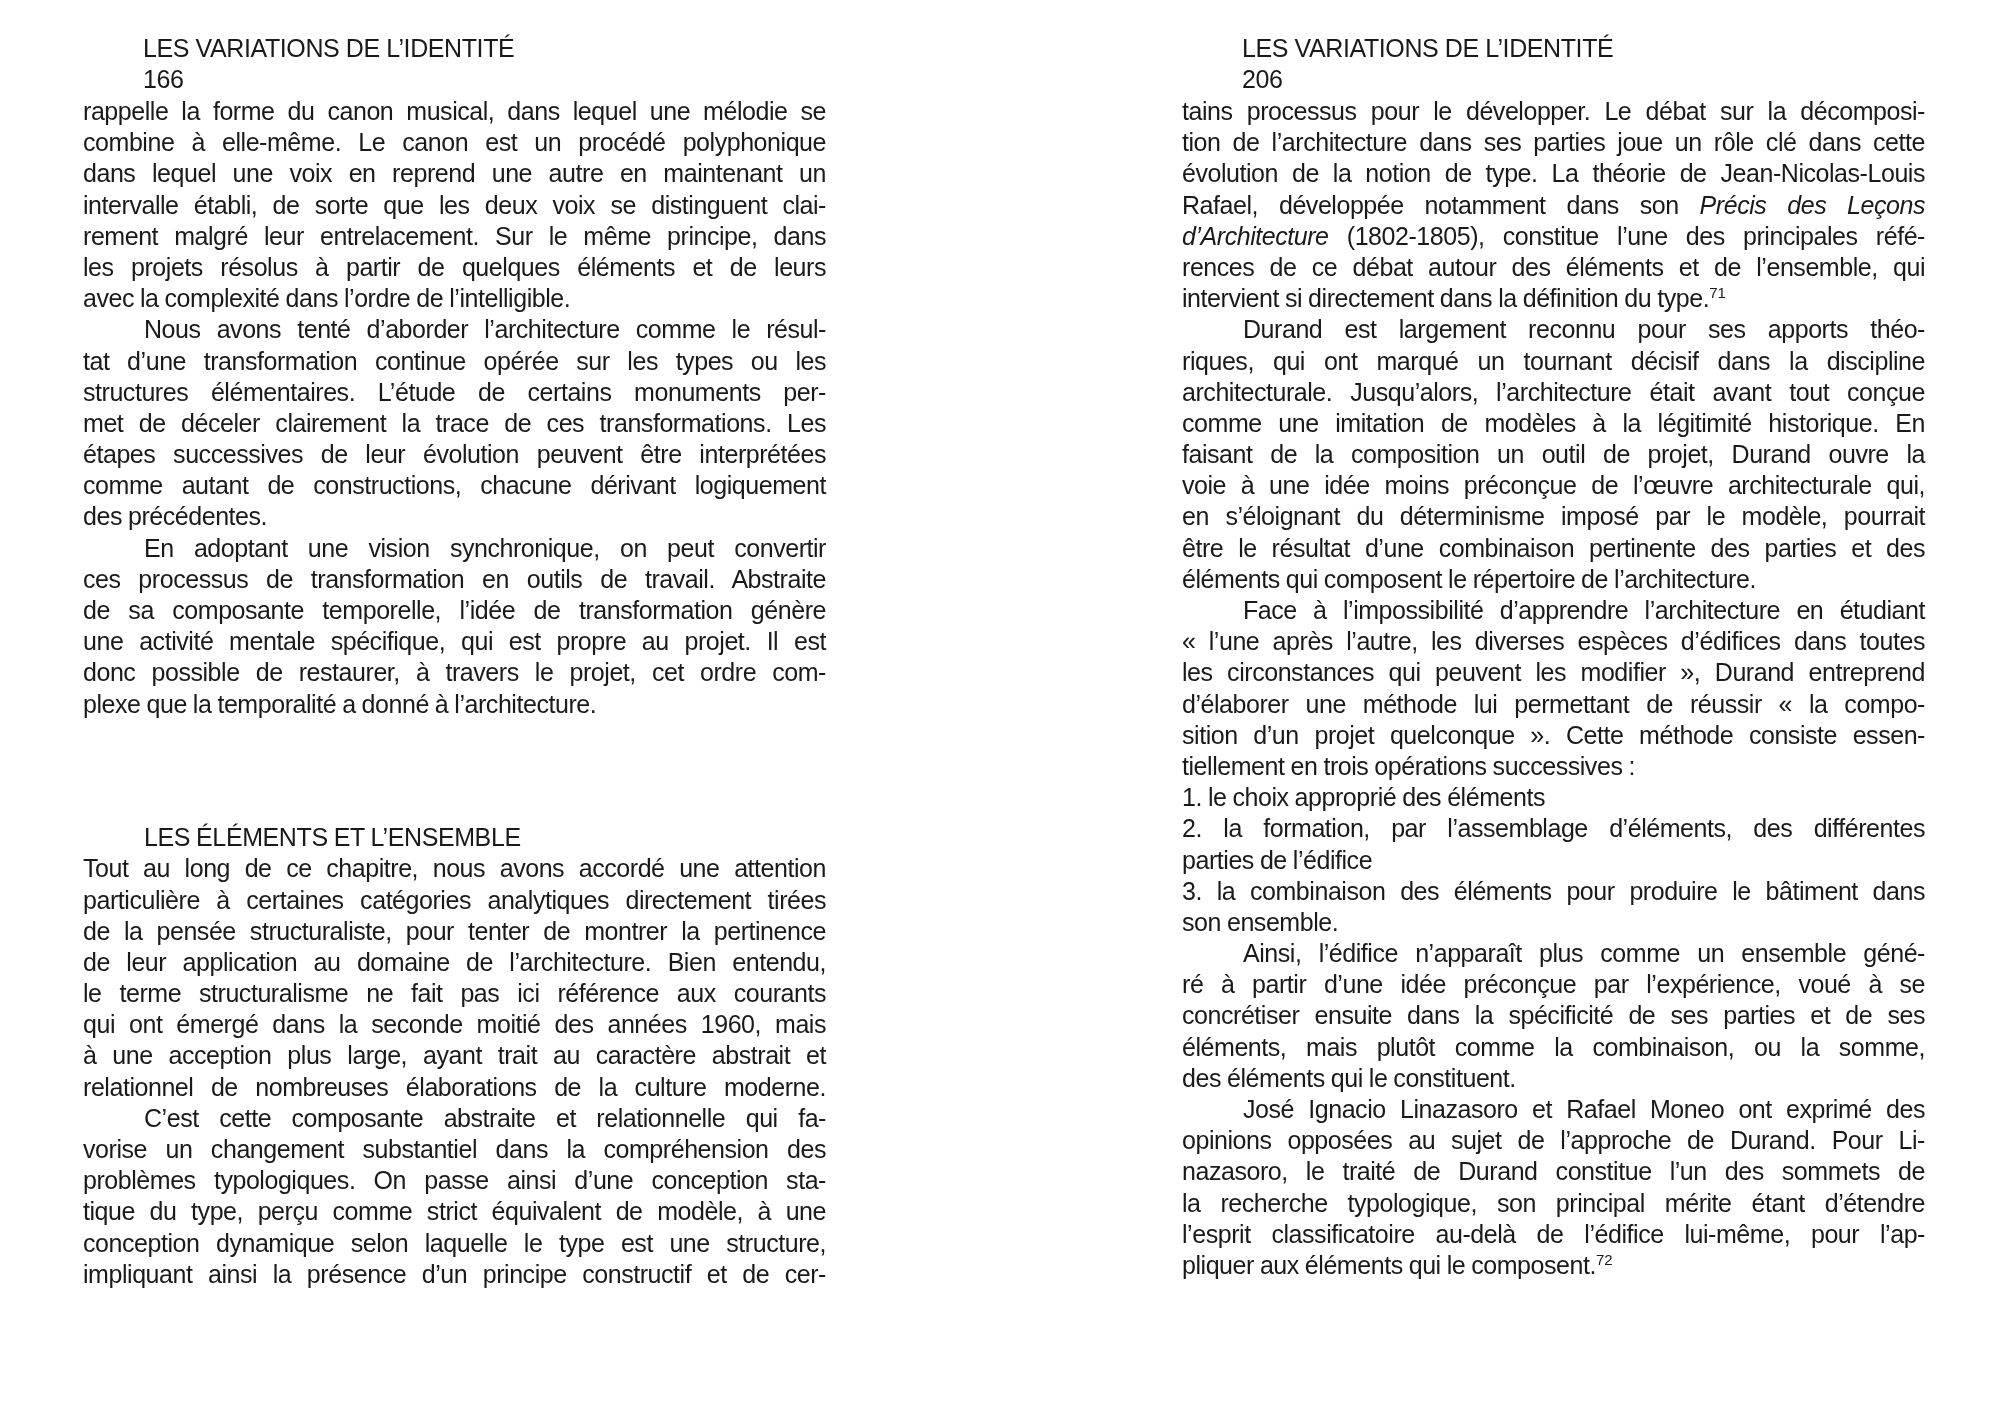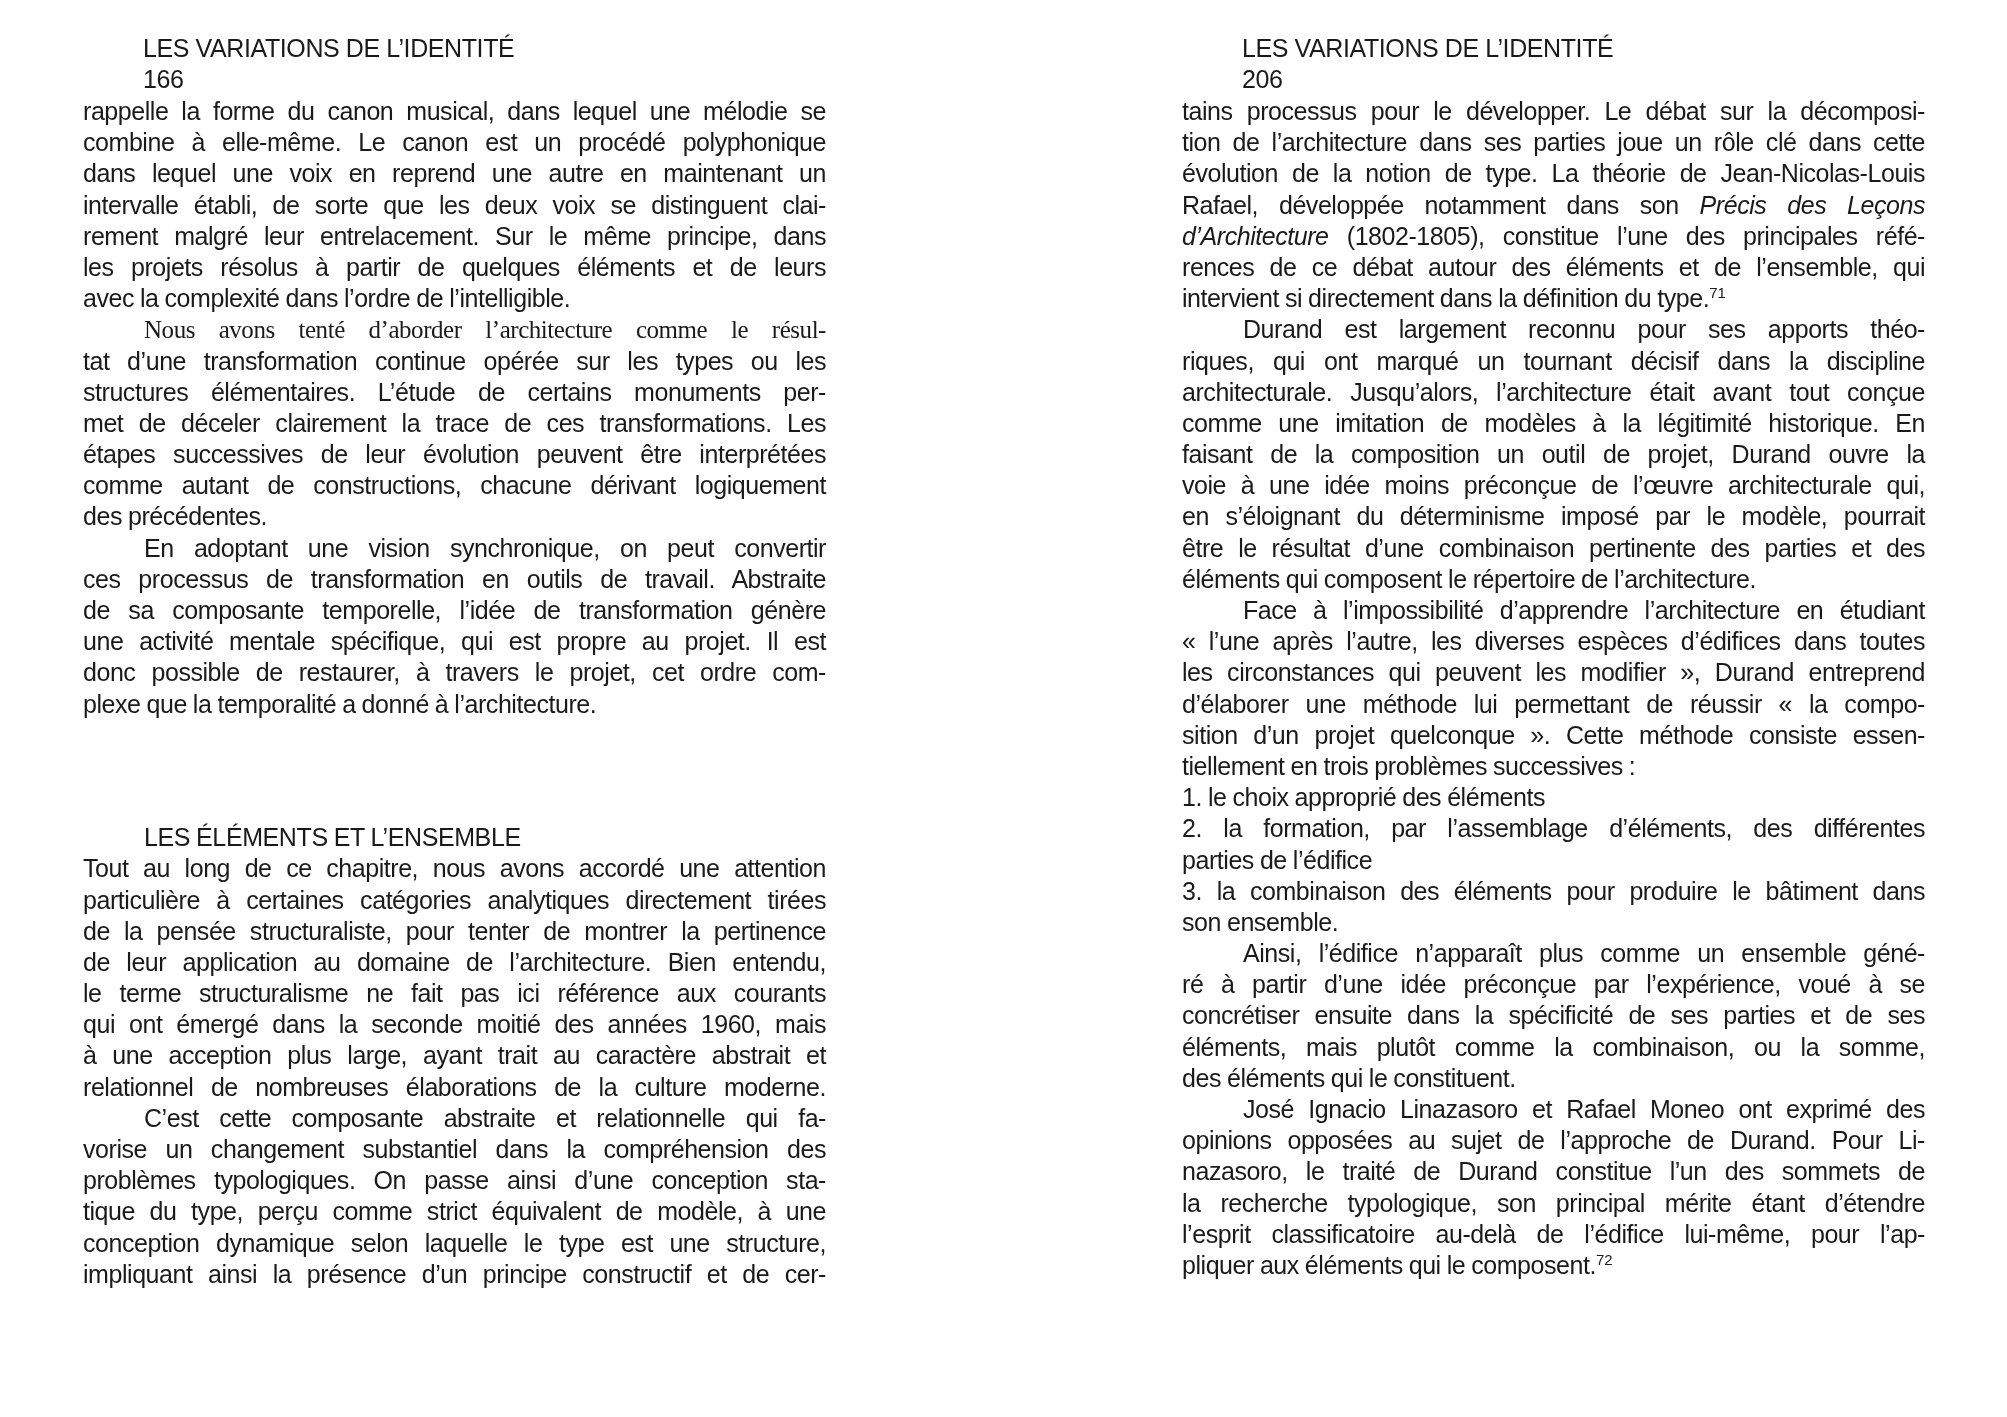--- a/index.html
+++ b/index.html
@@ -83,21 +83,21 @@
     <div>166</div>
   </div>
   <div class="body" id="left-body">
       <div class="line"><span class="jw" style="white-space: nowrap; word-spacing: -0.5px;"><span>rappelle la forme du canon musical, dans lequel une mélodie se</span></span></div>
       <div class="line"><span class="jw" style="white-space: nowrap; word-spacing: -0.5px;"><span>combine à elle-même. Le canon est un procédé polyphonique</span></span></div>
       <div class="line"><span class="jw" style="white-space: nowrap; word-spacing: -0.5px;"><span>dans lequel une voix en reprend une autre en maintenant un</span></span></div>
       <div class="line"><span class="jw" style="white-space: nowrap; word-spacing: -0.5px;"><span>intervalle établi, de sorte que les deux voix se distinguent clai-</span></span></div>
       <div class="line"><span class="jw" style="white-space: nowrap; word-spacing: -0.5px;"><span>rement malgré leur entrelacement. Sur le même principe, dans</span></span></div>
       <div class="line"><span class="jw" style="white-space: nowrap; word-spacing: -0.5px;"><span>les projets résolus à partir de quelques éléments et de leurs</span></span></div>
       <div class="line last"><span class="jw"><span>avec la complexité dans l’ordre de l’intelligible.</span></span></div>
-      <div class="line indent"><span class="jw" style="white-space: nowrap; word-spacing: -0.5px; font-family: Liberation Serif, serif;"><span>Nous avons tenté d’aborder l’architecture comme le résul-</span></span></div>
+      <div class="line indent"><span class="jw" style="white-space: nowrap; word-spacing: -0.5px;"><span>Nous avons tenté d’aborder l’architecture comme le résul-</span></span></div>
       <div class="line"><span class="jw" style="white-space: nowrap; word-spacing: -0.5px;"><span>tat d’une transformation continue opérée sur les types ou les</span></span></div>
       <div class="line"><span class="jw" style="white-space: nowrap; word-spacing: -0.5px;"><span>structures élémentaires. L’étude de certains monuments per-</span></span></div>
       <div class="line"><span class="jw" style="white-space: nowrap; word-spacing: -0.5px;"><span>met de déceler clairement la trace de ces transformations. Les</span></span></div>
       <div class="line"><span class="jw" style="white-space: nowrap; word-spacing: -0.5px;"><span>étapes successives de leur évolution peuvent être interprétées</span></span></div>
       <div class="line"><span class="jw" style="white-space: nowrap; word-spacing: -0.5px;"><span>comme autant de constructions, chacune dérivant logiquement</span></span></div>
       <div class="line last"><span class="jw"><span>des précédentes.</span></span></div>
       <div class="line indent"><span class="jw" style="white-space: nowrap; word-spacing: -0.5px;"><span>En adoptant une vision synchronique, on peut convertir</span></span></div>
       <div class="line"><span class="jw" style="white-space: nowrap; word-spacing: -0.5px;"><span>ces processus de transformation en outils de travail. Abstraite</span></span></div>
       <div class="line"><span class="jw" style="white-space: nowrap; word-spacing: -0.5px;"><span>de sa composante temporelle, l’idée de transformation génère</span></span></div>
       <div class="line"><span class="jw" style="white-space: nowrap; word-spacing: -0.5px;"><span>une activité mentale spécifique, qui est propre au projet. Il est</span></span></div>
@@ -143,21 +143,21 @@
       <div class="line"><span class="jw" style="white-space: nowrap; word-spacing: -0.5px;"><span>faisant de la composition un outil de projet, Durand ouvre la</span></span></div>
       <div class="line"><span class="jw" style="white-space: nowrap; word-spacing: -0.5px;"><span>voie à une idée moins préconçue de l’œuvre architecturale qui,</span></span></div>
       <div class="line"><span class="jw" style="white-space: nowrap; word-spacing: -0.5px;"><span>en s’éloignant du déterminisme imposé par le modèle, pourrait</span></span></div>
       <div class="line"><span class="jw" style="white-space: nowrap; word-spacing: -0.5px;"><span>être le résultat d’une combinaison pertinente des parties et des</span></span></div>
       <div class="line last"><span class="jw"><span>éléments qui composent le répertoire de l’architecture.</span></span></div>
       <div class="line indent"><span class="jw" style="white-space: nowrap; word-spacing: -0.5px;"><span>Face à l’impossibilité d’apprendre l’architecture en étudiant</span></span></div>
       <div class="line"><span class="jw" style="white-space: nowrap; word-spacing: -0.5px;"><span>« l’une après l’autre, les diverses espèces d’édifices dans toutes</span></span></div>
       <div class="line"><span class="jw" style="white-space: nowrap; word-spacing: -0.5px;"><span>les circonstances qui peuvent les modifier », Durand entreprend</span></span></div>
       <div class="line"><span class="jw" style="white-space: nowrap; word-spacing: -0.5px;"><span>d’élaborer une méthode lui permettant de réussir « la compo-</span></span></div>
       <div class="line"><span class="jw" style="white-space: nowrap; word-spacing: -0.5px;"><span>sition d’un projet quelconque ». Cette méthode consiste essen-</span></span></div>
-      <div class="line last"><span class="jw"><span>tiellement en trois problèmes successives :</span></span></div>
+      <div class="line last"><span class="jw"><span>tiellement en trois opérations successives :</span></span></div>
       <div class="line last"><span class="jw"><span>1. le choix approprié des éléments</span></span></div>
       <div class="line"><span class="jw" style="white-space: nowrap; word-spacing: -0.5px;"><span>2. la formation, par l’assemblage d’éléments, des différentes</span></span></div>
       <div class="line last"><span class="jw"><span>parties de l’édifice</span></span></div>
       <div class="line"><span class="jw" style="white-space: nowrap; word-spacing: -0.5px;"><span>3. la combinaison des éléments pour produire le bâtiment dans</span></span></div>
       <div class="line last"><span class="jw"><span>son ensemble.</span></span></div>
       <div class="line indent"><span class="jw" style="white-space: nowrap; word-spacing: -0.5px;"><span>Ainsi, l’édifice n’apparaît plus comme un ensemble géné-</span></span></div>
       <div class="line"><span class="jw" style="white-space: nowrap; word-spacing: -0.5px;"><span>ré à partir d’une idée préconçue par l’expérience, voué à se</span></span></div>
       <div class="line"><span class="jw" style="white-space: nowrap; word-spacing: -0.5px;"><span>concrétiser ensuite dans la spécificité de ses parties et de ses</span></span></div>
       <div class="line"><span class="jw" style="white-space: nowrap; word-spacing: -0.5px;"><span>éléments, mais plutôt comme la combinaison, ou la somme,</span></span></div>
       <div class="line last"><span class="jw"><span>des éléments qui le constituent.</span></span></div>

